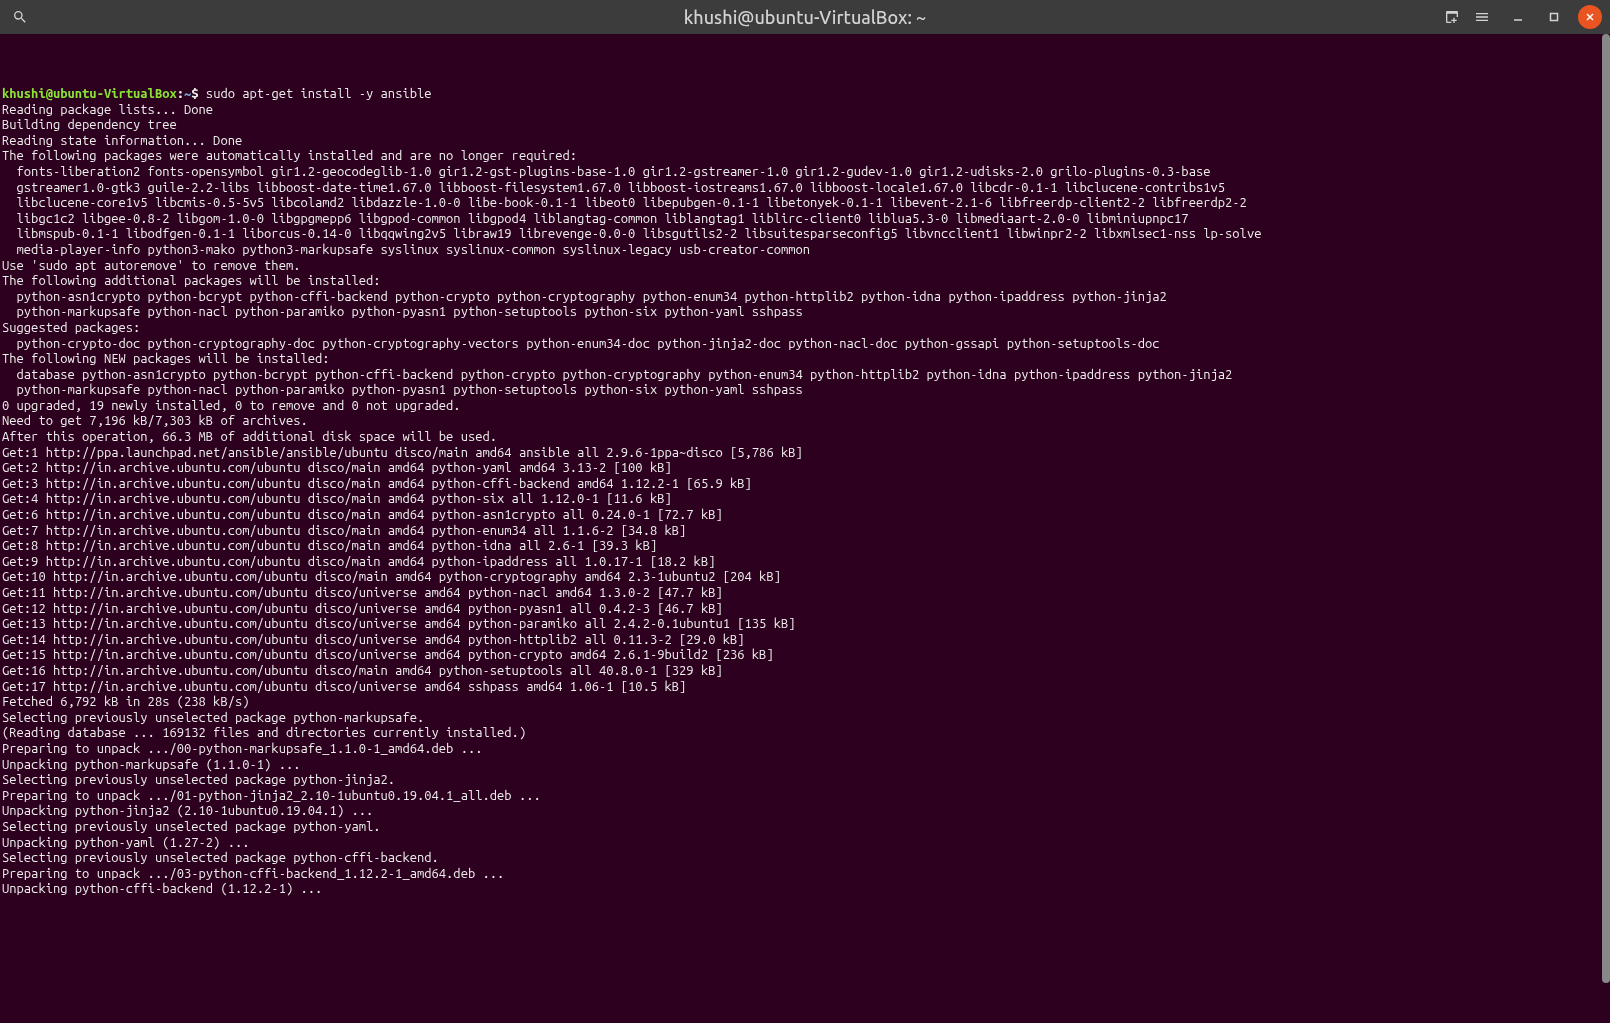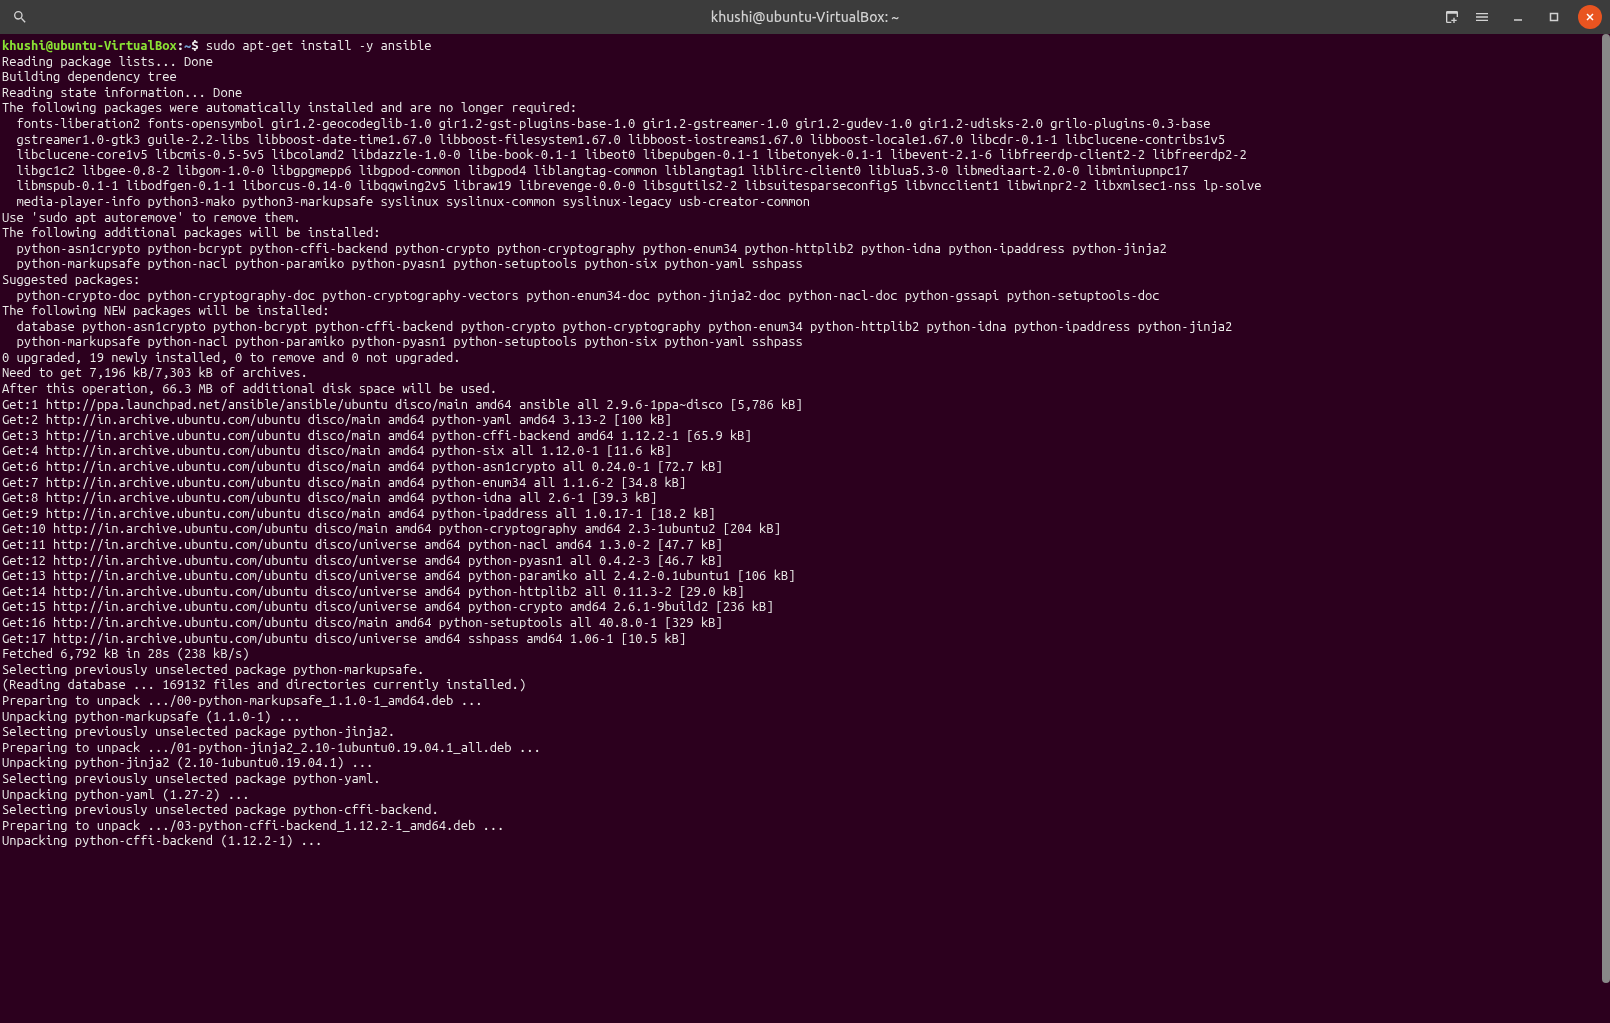--- a/index.html
+++ b/index.html
@@ -27,21 +27,21 @@
       display: flex;
       align-items: center;
     }
     .titlebar .center {
       flex: 1;
       display: flex;
       justify-content: center;
       align-items: center;
       color: #d3d3d3;
       font-family: "Ubuntu", sans-serif;
-      font-size: 14px;
+      font-size: 18px;
       font-weight: 500;
     }
     .titlebar .right {
       width: 240px;
       display: flex;
       justify-content: flex-end;
       align-items: center;
       gap: 6px;
     }
     .icon-btn {
@@ -72,20 +72,21 @@
       background: #2c001e;
       color: #eeeeec;
       line-height: 1.2;
       font-size: 13px;
       padding: 4px 2px;
       overflow: hidden;
       position: relative;
     }
     .terminal-inner {
       width: calc(100% - 8px);
+      margin-top: 48px;
     }
     .line { white-space: pre-wrap; word-break: break-all; }
     .prompt-user { color: #8ae234; font-weight: bold; }
     .prompt-path { color: #729fcf; font-weight: bold; }
     .prompt-sep { color: #eeeeec; font-weight: bold; }
     .cmd { color: #eeeeec; }
     .scrollbar {
       position: absolute;
       right: 0;
       top: 0;
@@ -177,21 +178,21 @@
         <div class="line">Get:2 http://in.archive.ubuntu.com/ubuntu disco/main amd64 python-yaml amd64 3.13-2 [100 kB]</div>
         <div class="line">Get:3 http://in.archive.ubuntu.com/ubuntu disco/main amd64 python-cffi-backend amd64 1.12.2-1 [65.9 kB]</div>
         <div class="line">Get:4 http://in.archive.ubuntu.com/ubuntu disco/main amd64 python-six all 1.12.0-1 [11.6 kB]</div>
         <div class="line">Get:6 http://in.archive.ubuntu.com/ubuntu disco/main amd64 python-asn1crypto all 0.24.0-1 [72.7 kB]</div>
         <div class="line">Get:7 http://in.archive.ubuntu.com/ubuntu disco/main amd64 python-enum34 all 1.1.6-2 [34.8 kB]</div>
         <div class="line">Get:8 http://in.archive.ubuntu.com/ubuntu disco/main amd64 python-idna all 2.6-1 [39.3 kB]</div>
         <div class="line">Get:9 http://in.archive.ubuntu.com/ubuntu disco/main amd64 python-ipaddress all 1.0.17-1 [18.2 kB]</div>
         <div class="line">Get:10 http://in.archive.ubuntu.com/ubuntu disco/main amd64 python-cryptography amd64 2.3-1ubuntu2 [204 kB]</div>
         <div class="line">Get:11 http://in.archive.ubuntu.com/ubuntu disco/universe amd64 python-nacl amd64 1.3.0-2 [47.7 kB]</div>
         <div class="line">Get:12 http://in.archive.ubuntu.com/ubuntu disco/universe amd64 python-pyasn1 all 0.4.2-3 [46.7 kB]</div>
-        <div class="line">Get:13 http://in.archive.ubuntu.com/ubuntu disco/universe amd64 python-paramiko all 2.4.2-0.1ubuntu1 [106 kB]</div>
+        <div class="line">Get:13 http://in.archive.ubuntu.com/ubuntu disco/universe amd64 python-paramiko all 2.4.2-0.1ubuntu1 [135 kB]</div>
         <div class="line">Get:14 http://in.archive.ubuntu.com/ubuntu disco/universe amd64 python-httplib2 all 0.11.3-2 [29.0 kB]</div>
         <div class="line">Get:15 http://in.archive.ubuntu.com/ubuntu disco/universe amd64 python-crypto amd64 2.6.1-9build2 [236 kB]</div>
         <div class="line">Get:16 http://in.archive.ubuntu.com/ubuntu disco/main amd64 python-setuptools all 40.8.0-1 [329 kB]</div>
         <div class="line">Get:17 http://in.archive.ubuntu.com/ubuntu disco/universe amd64 sshpass amd64 1.06-1 [10.5 kB]</div>
         <div class="line">Fetched 6,792 kB in 28s (238 kB/s)</div>
         <div class="line">Selecting previously unselected package python-markupsafe.</div>
         <div class="line">(Reading database ... 169132 files and directories currently installed.)</div>
         <div class="line">Preparing to unpack .../00-python-markupsafe_1.1.0-1_amd64.deb ...</div>
         <div class="line">Unpacking python-markupsafe (1.1.0-1) ...</div>
         <div class="line">Selecting previously unselected package python-jinja2.</div>

